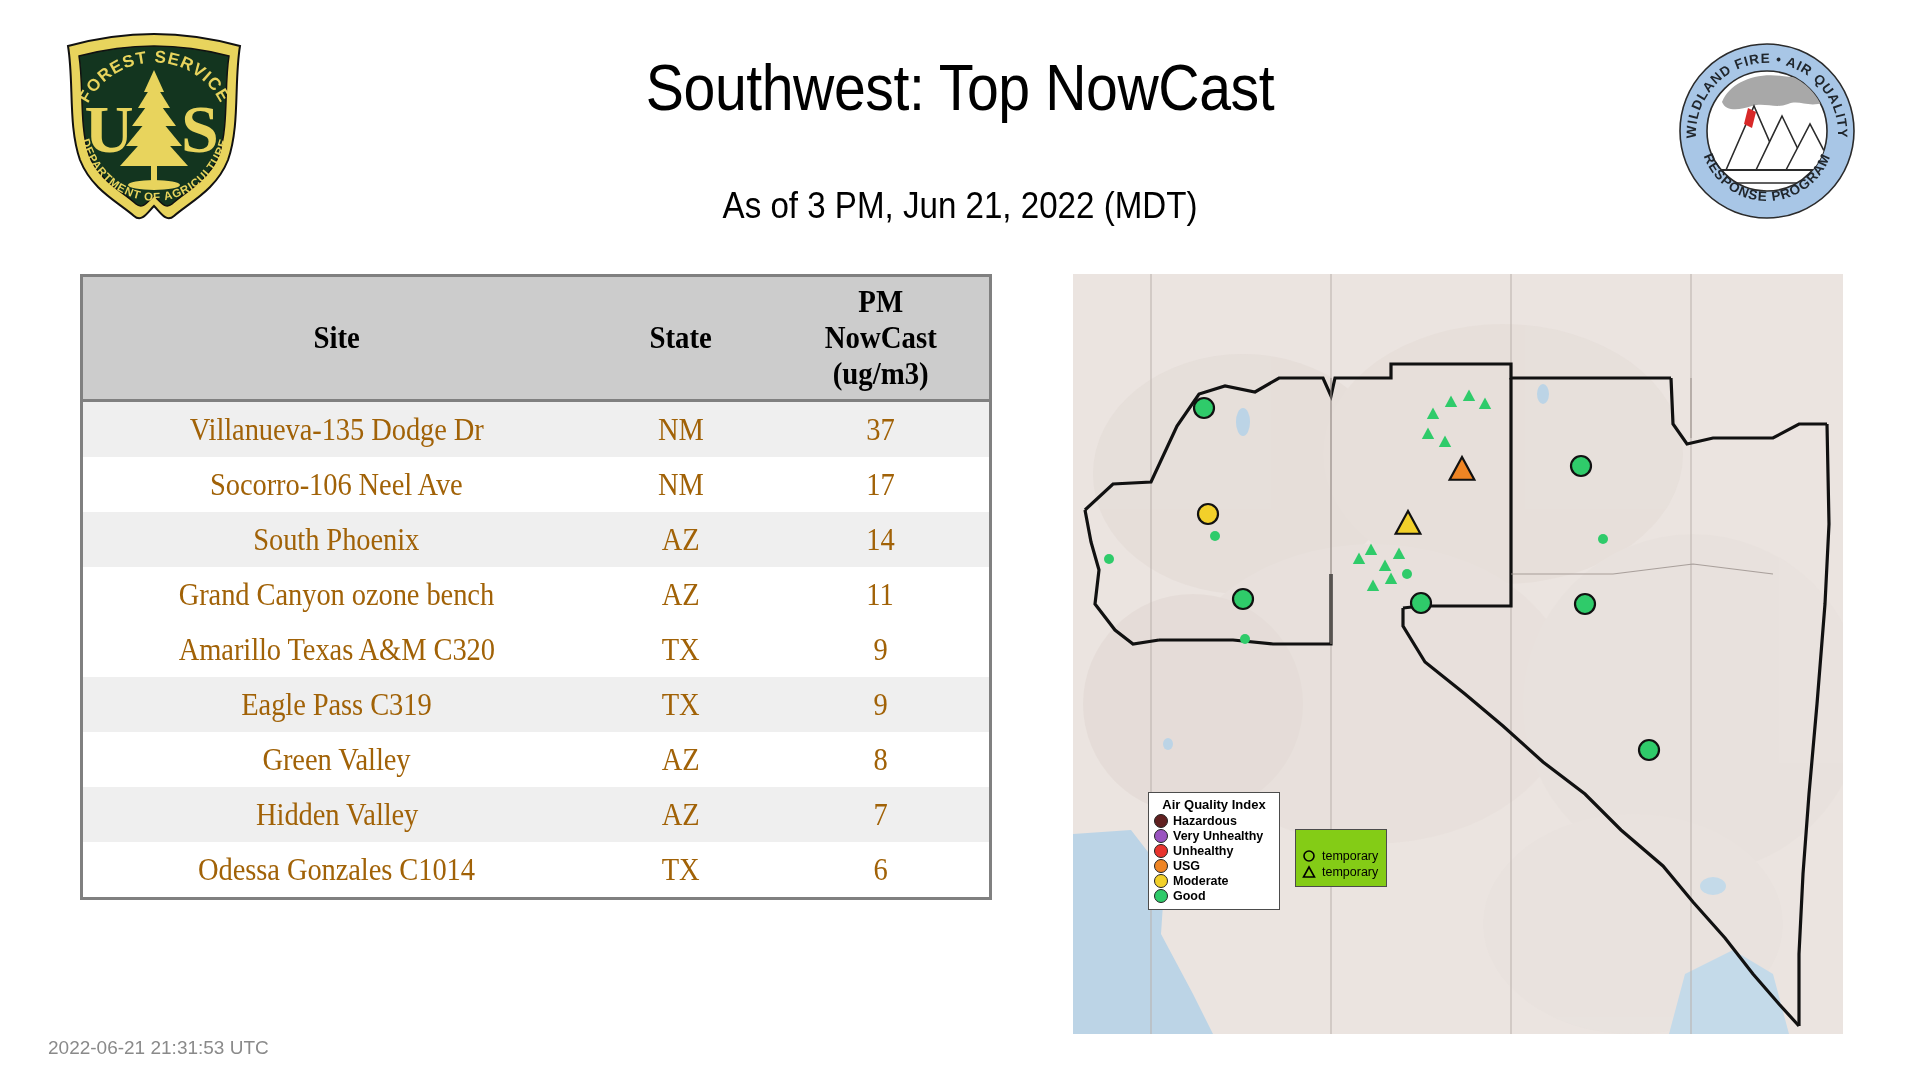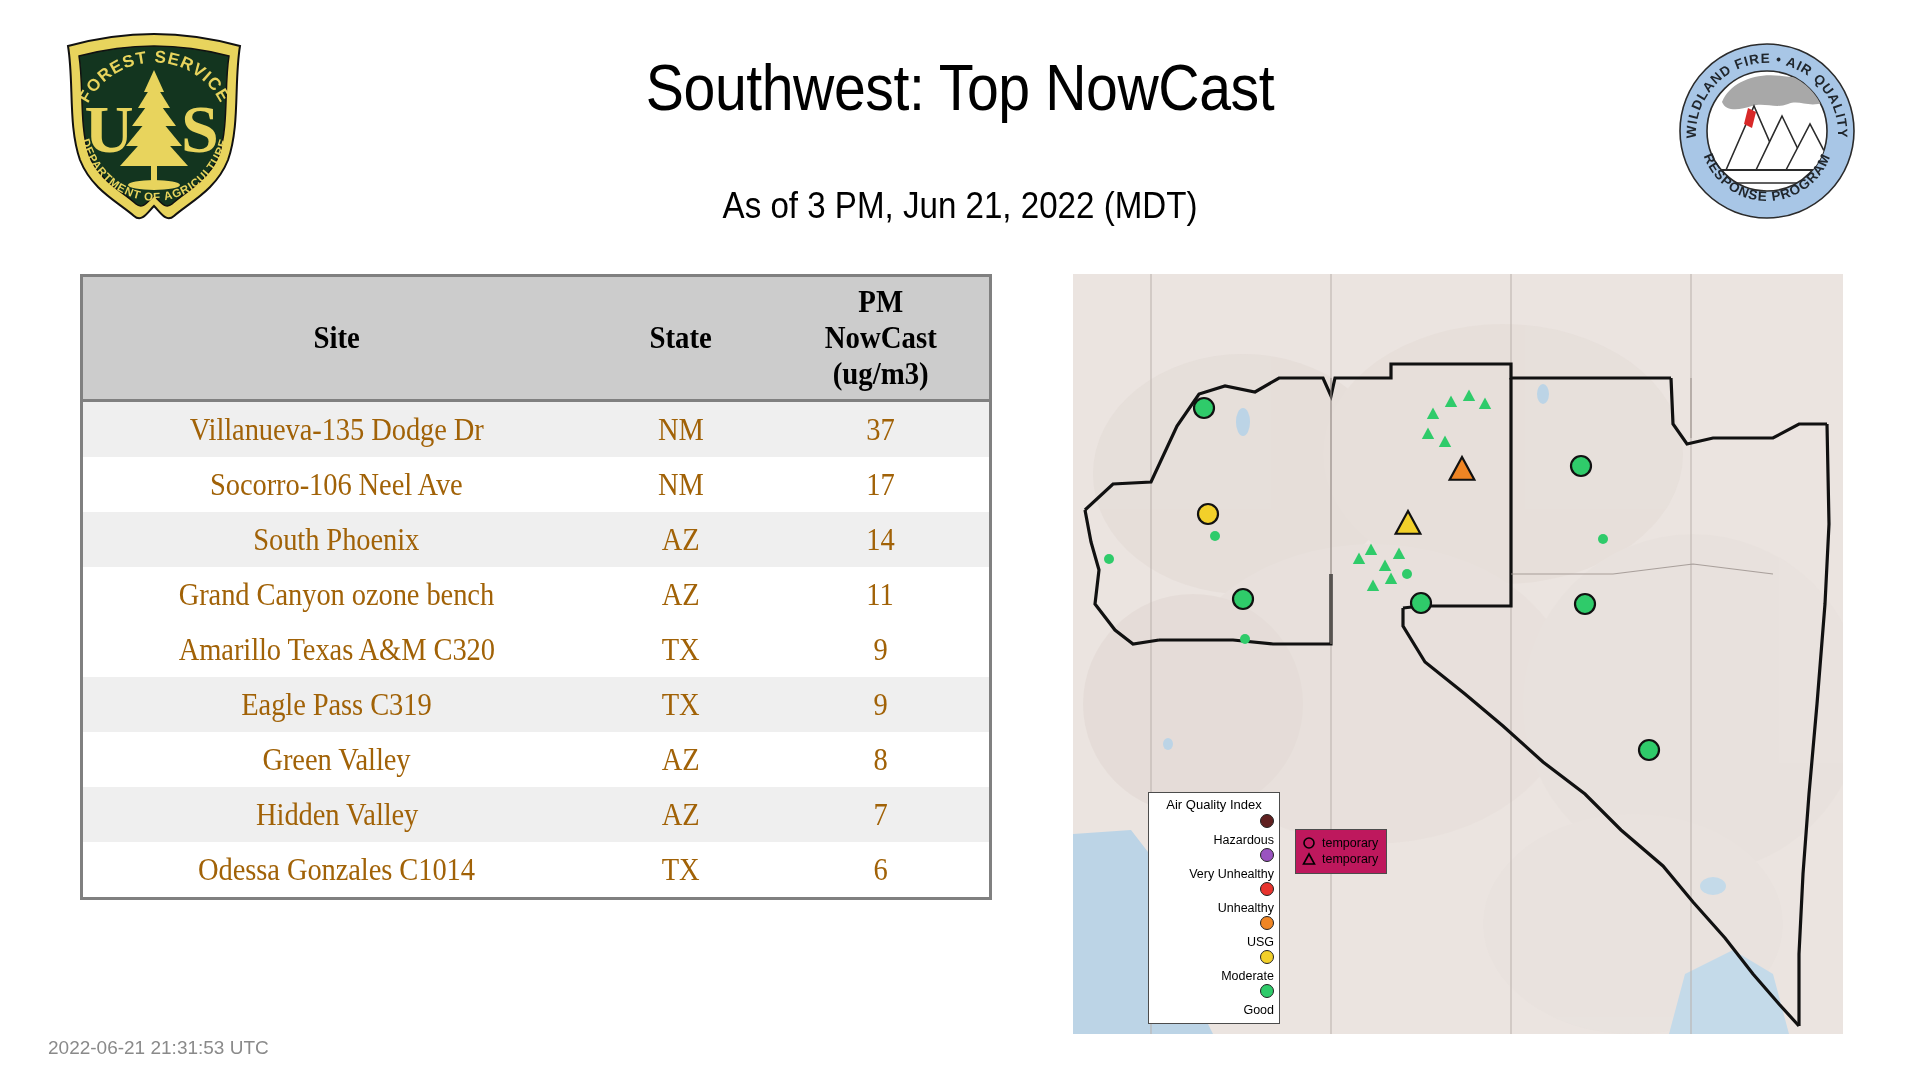--- a/index.html
+++ b/index.html
@@ -112,39 +112,39 @@
 
   
   #aqi-legend {
     position: absolute; left: 75px; top: 518px;
     width: 132px;
     background: #ffffff;
     border: 1px solid #4c4c4c;
     padding: 4px 5px 5px 5px;
     box-sizing: border-box;
     font-family: "Liberation Sans", sans-serif;
+    font-weight: bold;
   }
   #aqi-legend .legend-title {
     font-size: 13px; color:#000; text-align:center;
     margin-bottom: 2px; white-space: nowrap;
   }
   #aqi-legend .legend-row {
-    display:flex; align-items:flex-end; gap:5px;
+    display:flex; align-items:flex-start; gap:5px;
     font-size: 12.5px; line-height: 15px; color:#000;
     white-space: nowrap;
-    flex-direction: column;
   }
   #aqi-legend .swatch {
     width: 12px; height: 12px; border-radius: 50%;
     border: 1px solid #222; flex: 0 0 auto;
   }
   #marker-legend {
     position: absolute; left: 222px; top: 555px;
-    background:#be185d; border:1px solid #4c4c4c;
-    padding: 5px 8px 6px 6px;
+    background:#84cc16; border:1px solid #4c4c4c;
+    padding: 18px 8px 6px 6px;
     font-family: "Liberation Sans", sans-serif;
     box-sizing: border-box;
   }
   #marker-legend .mrow {
     display:flex; align-items:center; gap:6px;
     font-size: 12.5px; line-height:16px; color:#000;
     white-space: nowrap;
   }
   #marker-legend .glyph { width:14px; height:14px; flex:0 0 auto; }
 

